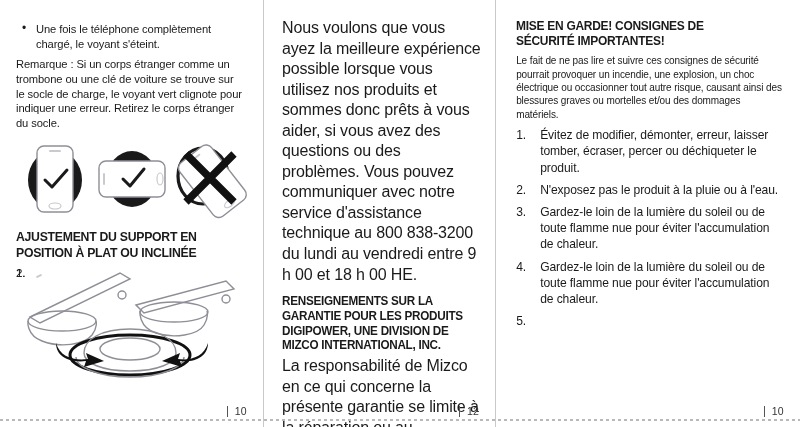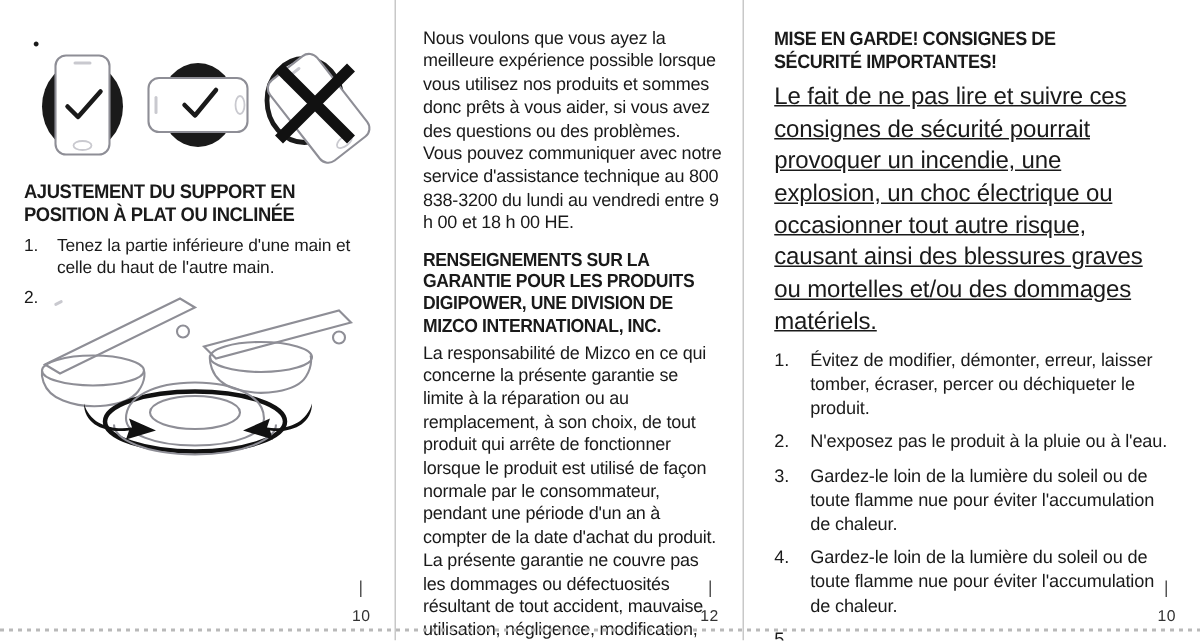--- a/index.html
+++ b/index.html
@@ -26,22 +26,22 @@
   .col2{width:242px;padding:18px 14px 0 18px;border-left:1px solid #c8c8c8;}
   .col3{width:318px;padding:18px 18px 0 20px;border-left:1px solid #c8c8c8;}
 
   
   .body-t{
     font-size:11.2px;
     line-height:1.33;
     letter-spacing:-0.1px;
     margin:0 0 6px 0;
   }
-  .col2 .body-t{font-size:12px;line-height:1.285;letter-spacing:-0.15px;}
-  .col3 .body-t{font-size:16px;line-height:1.34;letter-spacing:-0.1px;text-decoration:underline;}
+  .col2 .body-t{font-size:16px;line-height:1.285;letter-spacing:-0.15px;}
+  .col3 .body-t{font-size:10px;line-height:1.34;letter-spacing:-0.1px;}
 
   h2.head{
     font-family:"Liberation Sans", sans-serif;
     font-weight:bold;
     font-size:13.2px;
     line-height:1.17;
     letter-spacing:-0.3px;
     margin:0 0 5px 0;
     text-transform:uppercase;
     transform:scaleX(0.93);
@@ -62,21 +62,21 @@
     position:relative;padding-left:22px;margin-bottom:5px;
     font-size:11.6px;line-height:1.32;letter-spacing:-0.1px;
   }
   ol.numlist li .num{position:absolute;left:0;top:0;}
   .col3 ol.numlist li{font-size:12.1px;line-height:1.34;padding-left:24px;margin-bottom:6px;}
 
   
   .pagenum{
     position:absolute;bottom:10px;right:16px;
     font-size:10.5px;color:#333;letter-spacing:0.3px;
-    display:flex;align-items:center;gap:7px;flex-direction:column;
+    display:flex;align-items:center;gap:7px;
   }
   .pagenum .bar{display:inline-block;width:1px;height:11px;background:#555;}
 
   
   .cutline{
     position:absolute;left:0;bottom:6px;width:800px;height:2px;
     background-image:repeating-linear-gradient(to right,#b9b9b9 0 3px,transparent 3px 6px);
   }
 
   
@@ -98,23 +98,25 @@
 </head>
 <body>
 
 <div class="page">
 
   <div class="col col1">
 
     <ul class="bullets">
       <li>
         <span class="bl">•</span>
+        <span>Une fois le téléphone complètement chargé, le voyant s'éteint.</span>
       </li>
     </ul>
 
+    <p class="body-t">Remarque : Si un corps étranger comme un trombone ou une clé de voiture se trouve sur le socle de charge, le voyant vert clignote pour indiquer une erreur. Retirez le corps étranger du socle.</p>
 
     <div class="ill-row">
 
       <div class="ill">
         <svg width="78" height="78" viewBox="0 0 78 78">
           <ellipse class="pad" cx="39" cy="40" rx="27" ry="30"></ellipse>
           <ellipse cx="39" cy="40" rx="16" ry="19" fill="#555"></ellipse>
           <rect class="scr" x="21" y="6" width="36" height="66" rx="7" stroke="#8e8e96" stroke-width="1.4"></rect>
           <rect x="33" y="10" width="12" height="2" rx="1" fill="#c9c9cf"></rect>
           <ellipse cx="39" cy="66" rx="6" ry="3" fill="none" stroke="#c9c9cf" stroke-width="1.2"></ellipse>
@@ -145,21 +147,20 @@
         </svg>
       </div>
 
     </div>
 
     <h2 class="head">AJUSTEMENT DU SUPPORT EN POSITION À PLAT OU INCLINÉE</h2>
 
     <ol class="numlist">
       <li>
         <span class="num">1.</span>
-        <span>Tenez la partie inférieure d'une main et celle du haut de l'autre main.</span>
       </li>
       <li>
         <span class="num">2.</span>
       </li>
     </ol>
 
     <div class="ill-bottom">
       <svg width="240" height="108" viewBox="0 0 240 108" style="position:absolute;left:-4px;top:0;">
 
         <g>

